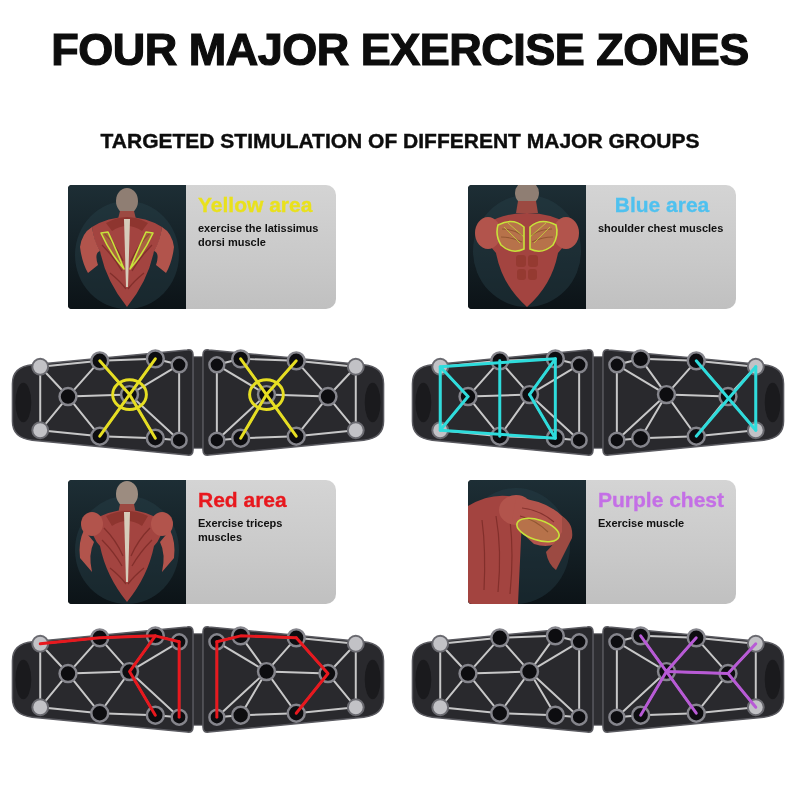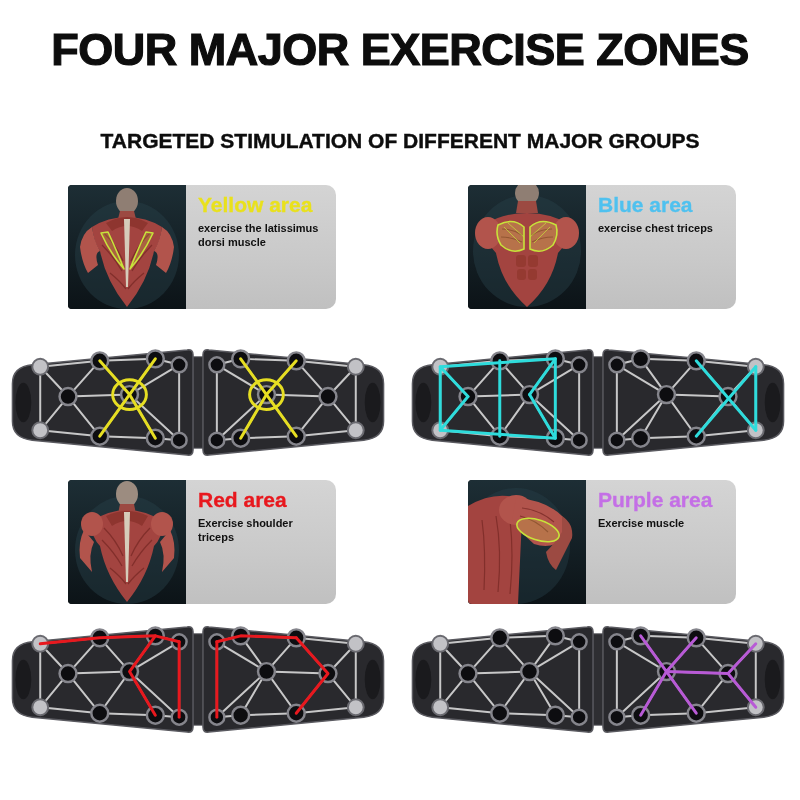--- a/index.html
+++ b/index.html
@@ -151,22 +151,22 @@
             <rect x="60" y="84" width="9" height="11" rx="3"></rect>
         </g>
         <g fill="rgba(207,233,72,0.2)" stroke="#c7e23a" stroke-width="1.6">
           <path d="M30,40 Q45,32 56,42 L56,64 Q44,70 33,60 Q27,50 30,40 Z"></path>
           <path d="M88,40 Q73,32 62,42 L62,64 Q74,70 85,60 Q91,50 88,40 Z"></path>
         </g>
         <path d="M36,42 L52,58 M40,38 L56,52 M82,42 L66,58 M78,38 L62,52" stroke="#c7e23a" stroke-width="1" opacity="0.7"></path>
       </svg>
     </div>
     <div class="infobox">
-      <div class="area-title" style="color: rgb(79, 193, 239);">Blue area</div>
-      <div class="area-desc">exercise chest triceps</div>
+      <div class="area-title" style="color: rgb(79, 193, 239); text-align: center;">Blue area</div>
+      <div class="area-desc">shoulder chest muscles</div>
     </div>
   </div>
 </div>
 
 <div class="boards-row first">
   <div class="board left">
     <svg viewBox="0 0 390 130">
       <rect x="184" y="20" width="22" height="92" fill="#2e2e32" stroke="#505056"></rect>
       <use href="#board-half"></use>
       <use href="#board-half" transform="translate(390,0) scale(-1,1)"></use>
@@ -231,21 +231,21 @@
             <path d="M82,48 Q70,60 63,76"></path>
           <path d="M34,60 Q46,72 54,86"></path>
             <path d="M84,60 Q72,72 64,86"></path>
           <path d="M42,88 Q52,96 58,104"></path>
             <path d="M76,88 Q66,96 60,104"></path>
         </g>
       </svg>
     </div>
     <div class="infobox">
       <div class="area-title" style="color: rgb(232, 24, 30);">Red area</div>
-      <div class="area-desc">Exercise shoulder triceps</div>
+      <div class="area-desc">Exercise triceps muscles</div>
     </div>
   </div>
 
   <div class="zone-card right">
     <div class="muscle">
       <svg viewBox="0 0 118 124">
         <defs>
             <linearGradient id="mg4" x1="0" y1="0" x2="0" y2="1">
           <stop offset="0" stop-color="#1d2e35"></stop>
               <stop offset="1" stop-color="#0c1317"></stop>
@@ -263,21 +263,21 @@
         <path d="M48,18 Q78,20 94,36 Q102,46 96,58 Q84,70 66,64 Q52,52 44,40 Z" fill="#b2544c"></path>
         <path d="M94,36 Q106,44 104,58 L88,90 Q80,84 78,72 Q88,62 94,52 Z" fill="#9c4a42"></path>
         <g stroke="#7a2a26" stroke-width="1.1" fill="none" opacity="0.8">
           <path d="M54,28 Q72,30 86,42"></path>
             <path d="M52,36 Q68,40 80,52"></path>
         </g>
         <ellipse cx="70" cy="50" rx="22" ry="10" transform="rotate(18 70 50)" fill="rgba(207,233,72,0.2)" stroke="#c7e23a" stroke-width="1.6"></ellipse>
       </svg>
     </div>
     <div class="infobox">
-      <div class="area-title" style="color: rgb(196, 111, 230);">Purple area</div>
+      <div class="area-title" style="color: rgb(196, 111, 230);">Purple chest</div>
       <div class="area-desc">Exercise muscle</div>
     </div>
   </div>
 </div>
 
 <div class="boards-row second">
   <div class="board left">
     <svg viewBox="0 0 390 130">
       <rect x="184" y="20" width="22" height="92" fill="#2e2e32" stroke="#505056"></rect>
       <use href="#board-half"></use>

